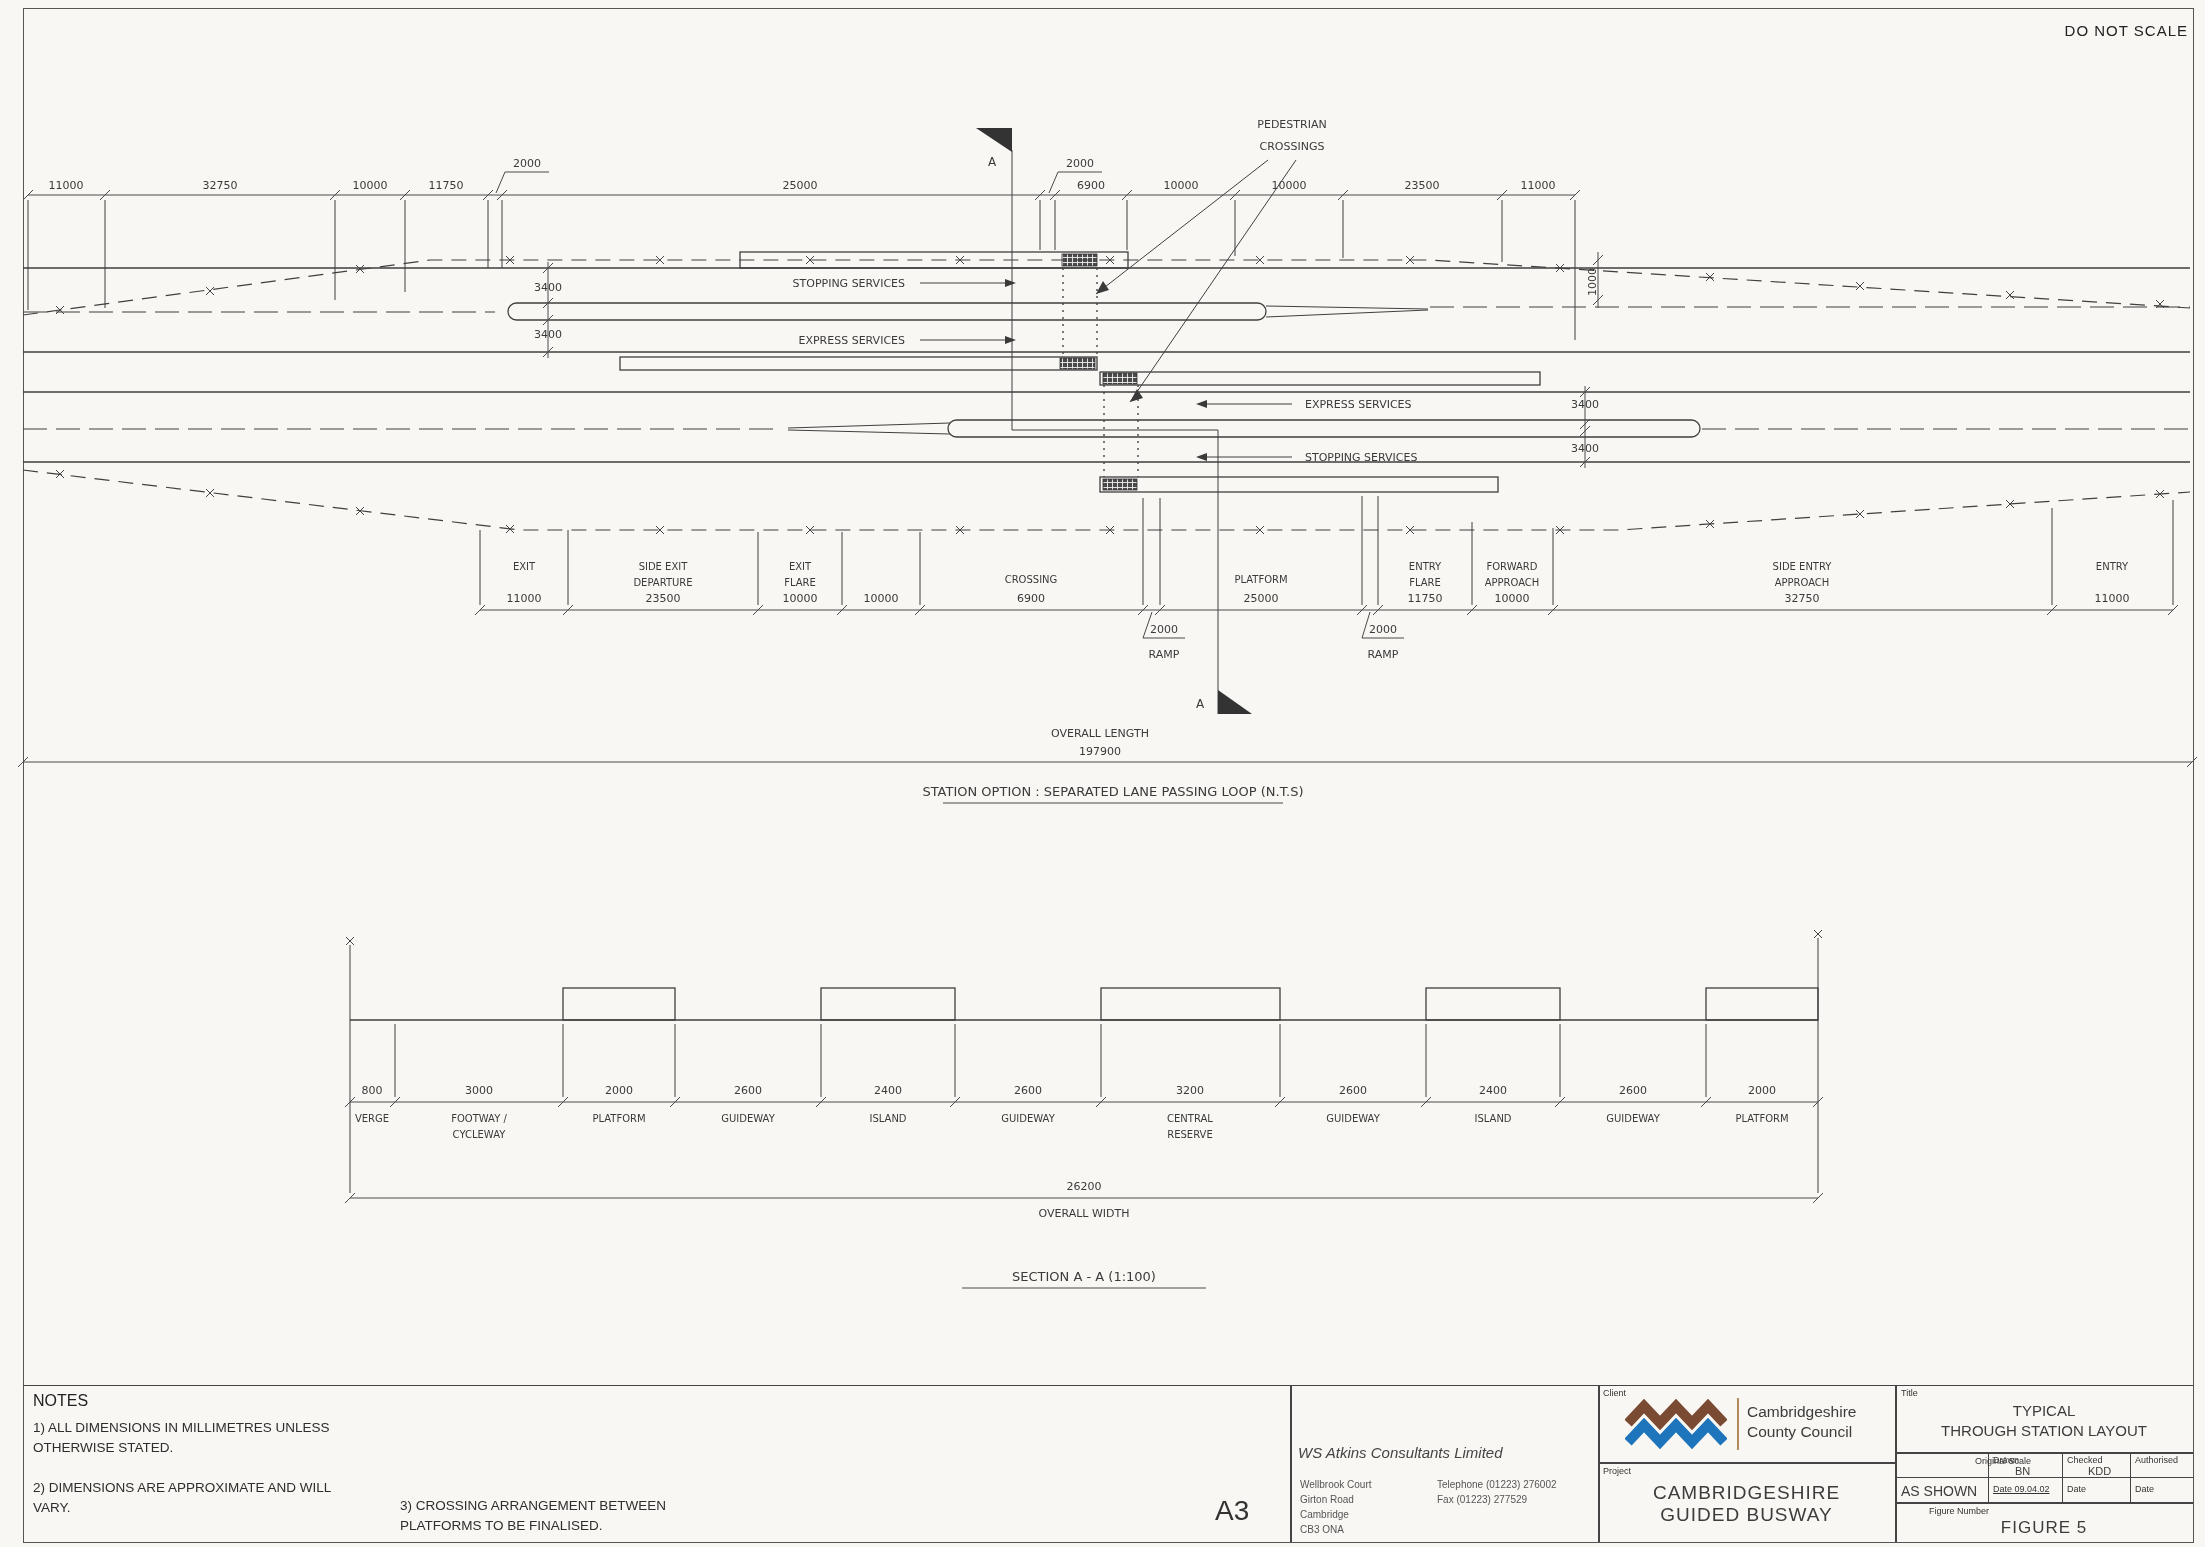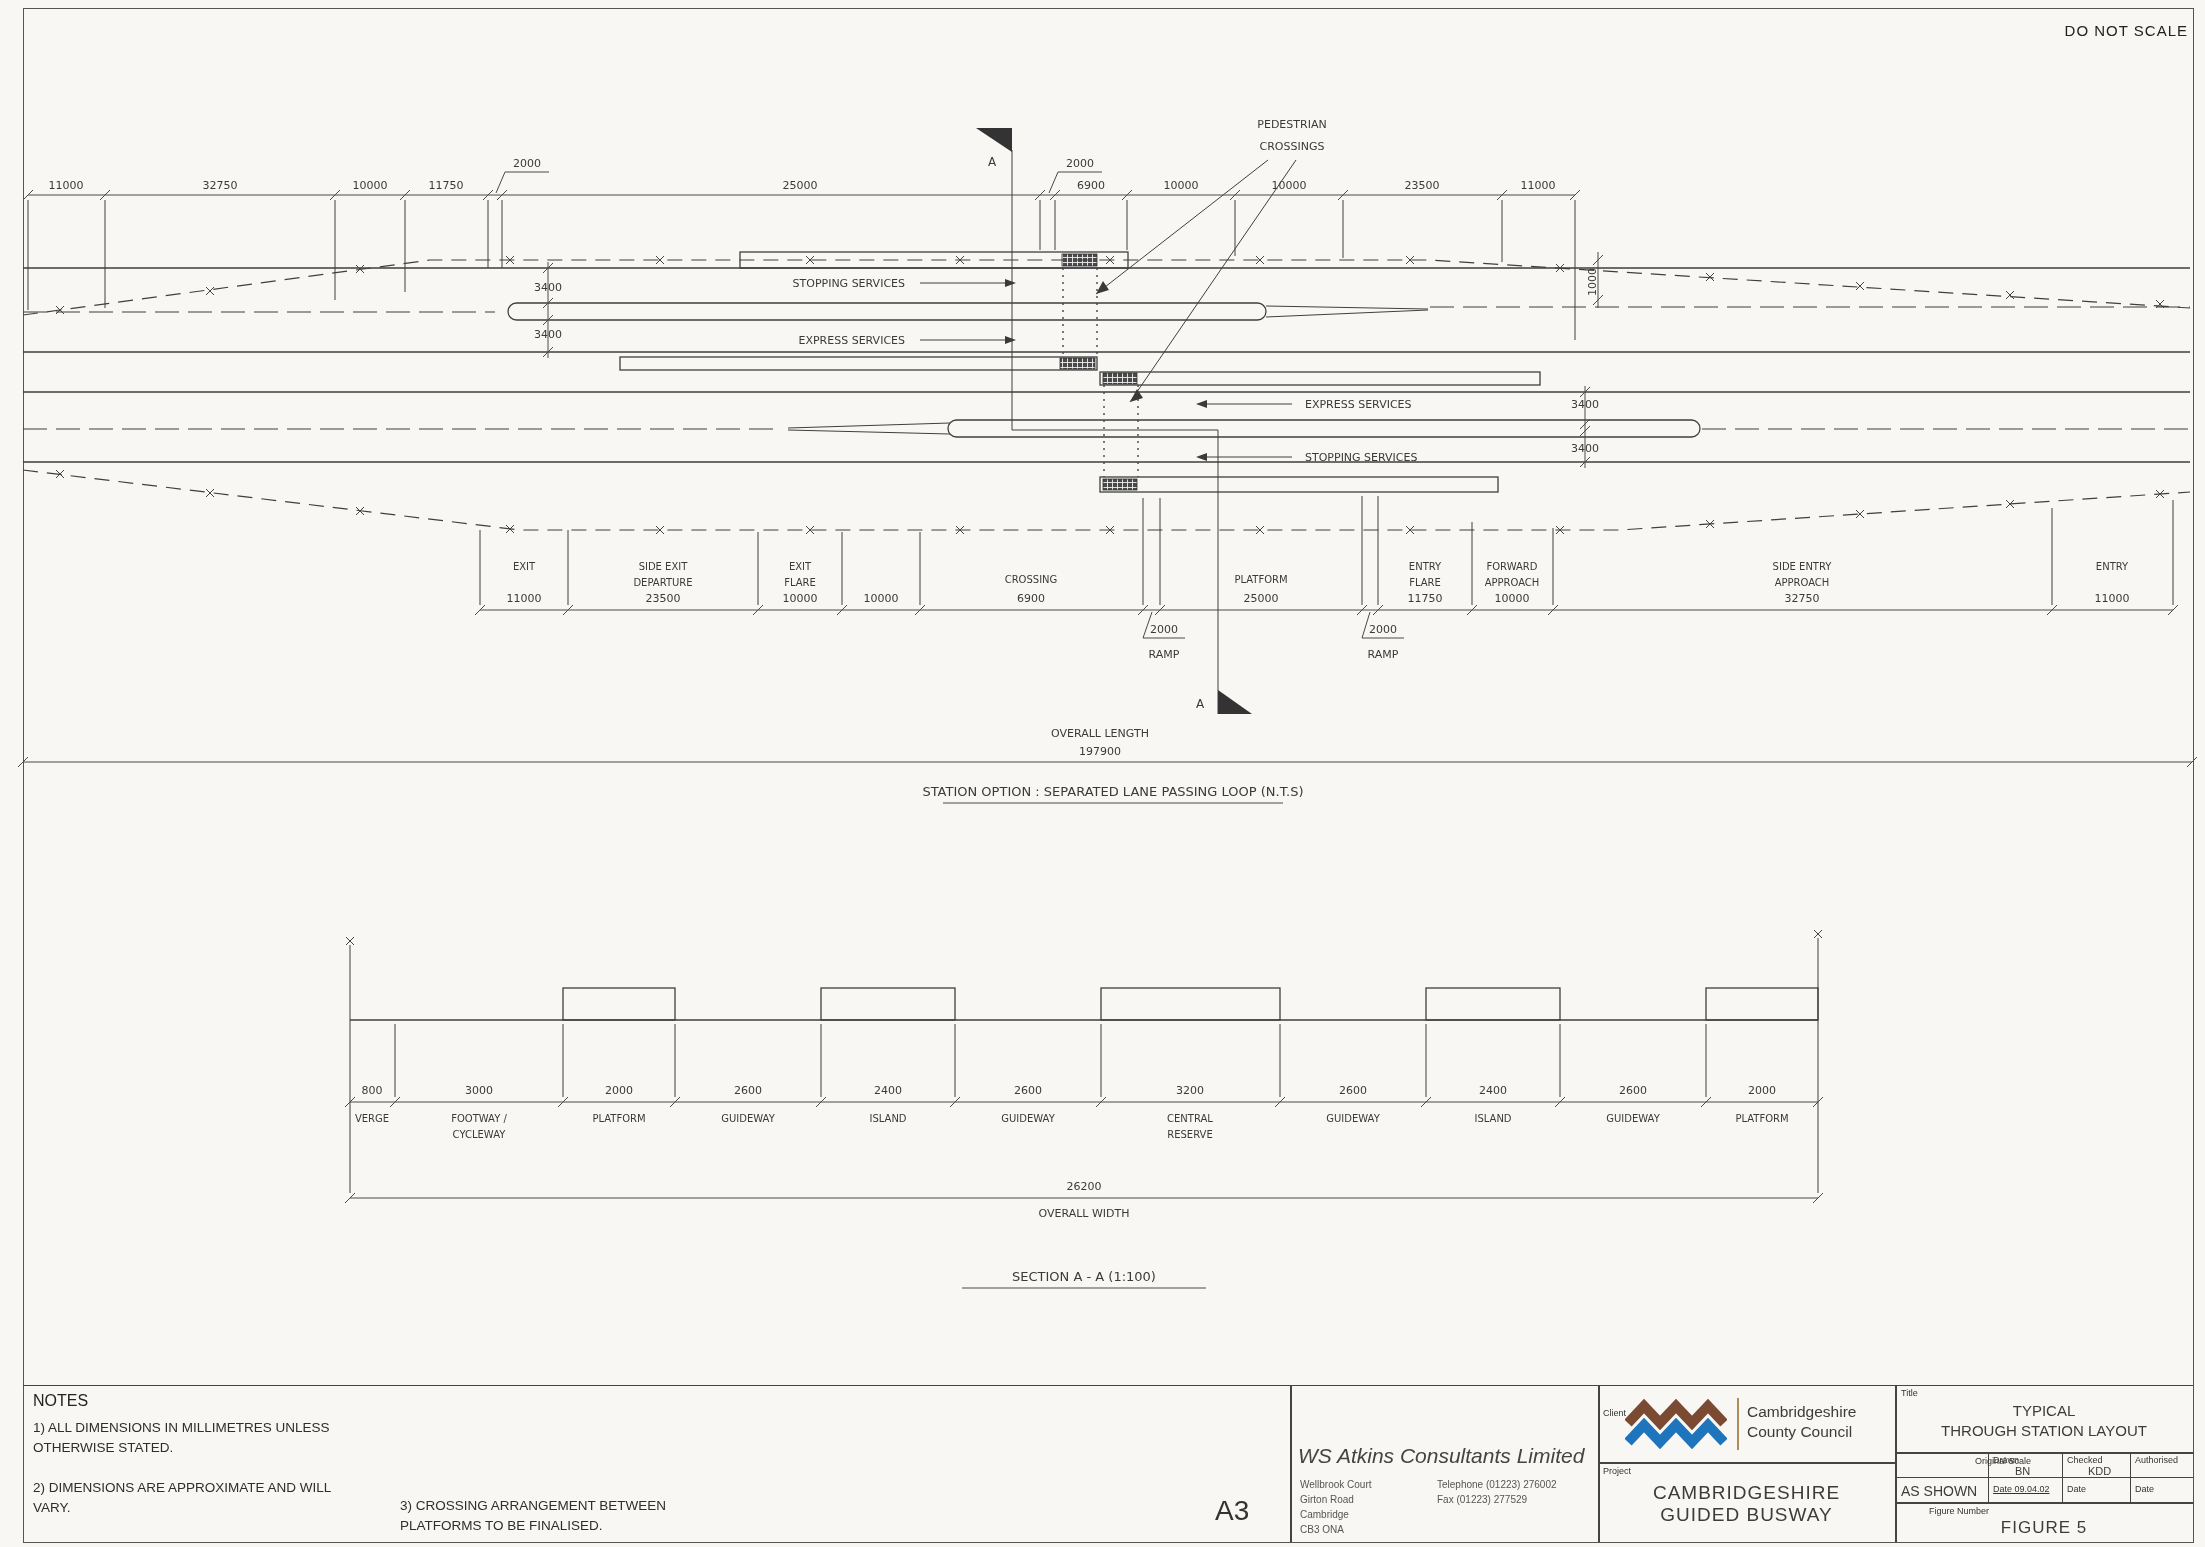--- a/index.html
+++ b/index.html
@@ -25,21 +25,21 @@
   .ahead{fill:#3a3a3a;}
   .donotscale{font-size:15px;letter-spacing:1px;color:#222;}
   .border-box{border:1.5px solid #555;}
   .tb-line{background:#444;}
   .tb-label{font-size:9px;color:#333;}
   .notes-head{font-size:16px;color:#222;}
   .note{font-size:13.5px;line-height:20px;color:#2e2e2e;}
   .a3{font-size:28px;color:#333;}
   .atkins-logo{font-size:50px;font-weight:800;color:#0b63ab;letter-spacing:1px;
                font-family:"Liberation Sans",sans-serif;}
-  .atkins-co{font-size:21px;font-style:italic;color:#444;}
+  .atkins-co{font-size:15px;font-style:italic;color:#444;}
   .atkins-small{font-size:10px;color:#555;line-height:15px;}
   .ccc-name{font-size:15.5px;color:#3c3c3c;line-height:20px;}
   .proj{font-size:19px;color:#3c3c3c;letter-spacing:1px;text-align:center;line-height:22px;}
   .ttl{font-size:15px;color:#3c3c3c;text-align:center;line-height:20px;}
   .asshown{font-size:14px;color:#3c3c3c;}
   .cellval{font-size:11px;color:#3c3c3c;}
   .fig5{font-size:17px;color:#3c3c3c;letter-spacing:1px;}
 </style>
 </head>
 <body>
@@ -276,21 +276,21 @@
     <div>Wellbrook Court</div>
     <div>Girton Road</div>
     <div>Cambridge</div>
     <div>CB3 ONA</div>
   </div>
   <div class="abs atkins-small" style="left:1437px;top:1477px;">
     <div>Telephone (01223) 276002</div>
     <div>Fax (01223) 277529</div>
   </div>
 
-  <div class="abs tb-label" style="left:1603px;top:1388px;margin-top:20px;">Client</div>
+  <div class="abs tb-label" style="left:1603px;top:1388px;">Client</div>
   <svg class="abs" style="left:1625px;top:1398px;" width="102" height="54" viewBox="0 0 102 54">
     <path d="M3,25 L19,8 L35,25 L51,8 L67,25 L83,8 L99,25" stroke="#7b4a32" stroke-width="10" fill="none"></path>
     <path d="M3,44 L19,27 L35,44 L51,27 L67,44 L83,27 L99,44" stroke="#1e75bc" stroke-width="10" fill="none"></path>
   </svg>
   <div class="abs tb-line" style="left:1737px;top:1398px;width:1.5px;height:52px;background:#b08a5a;"></div>
   <div class="abs ccc-name" style="left:1747px;top:1402px;">
     <div>Cambridgeshire</div>
     <div>County Council</div>
   </div>
 

